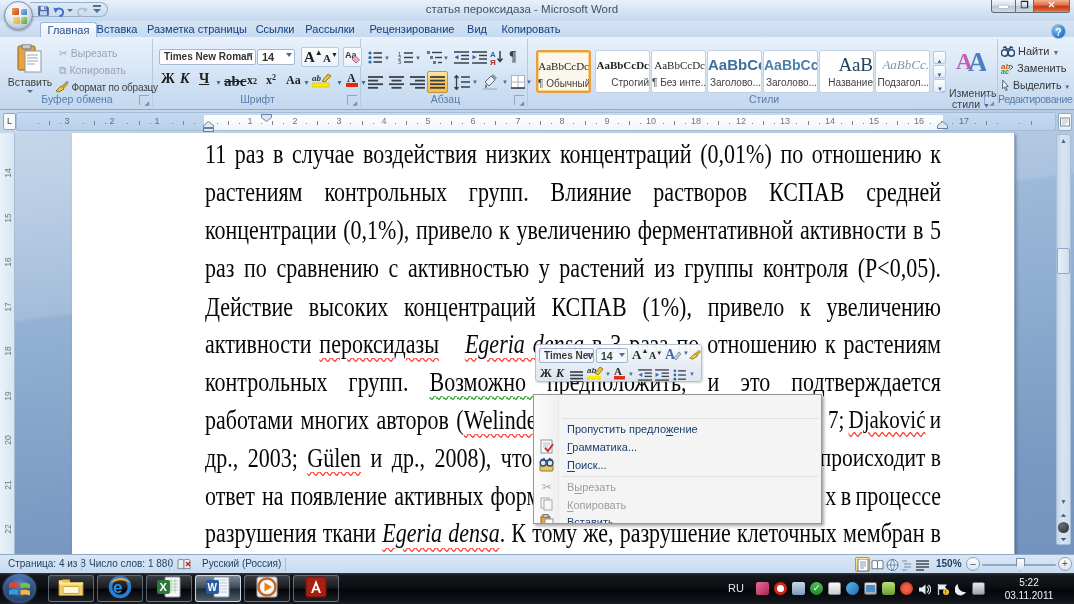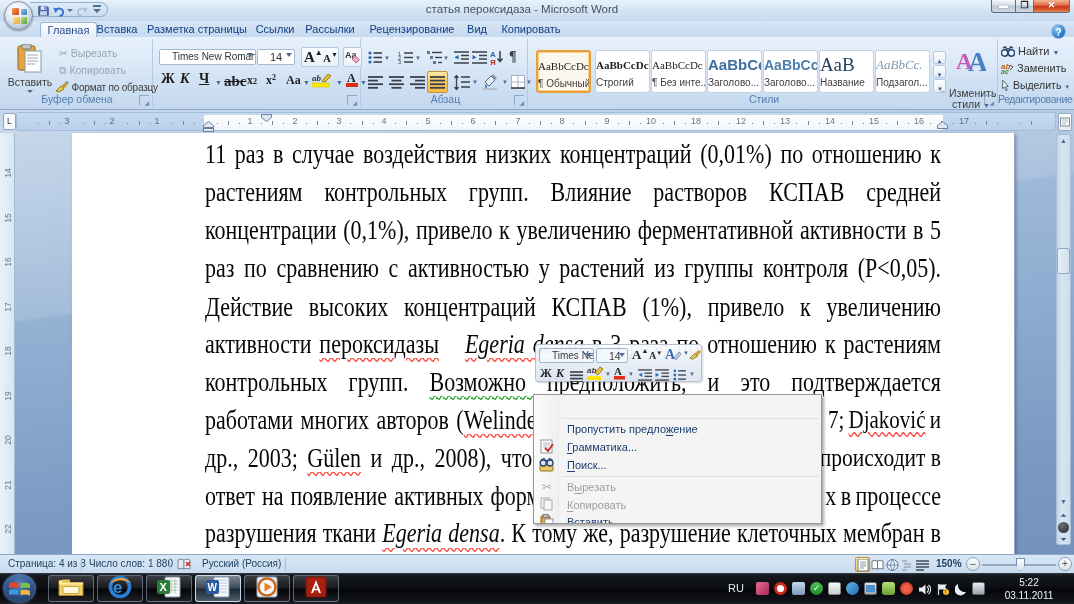--- a/index.html
+++ b/index.html
@@ -50,28 +50,28 @@
     border-bottom:1px solid #8ea8c8;}
   .group{position:absolute;top:2px;height:68px;
     border-right:1px solid #b5c9e1;}
   .grouplabel{position:absolute;bottom:1px;left:0;right:0;text-align:center;
     font-size:10.5px;color:#567db0;height:13px;line-height:13px;}
   .dlg{position:absolute;bottom:2px;right:3px;width:10px;height:10px;
     border-left:1px solid #7d9cc4;border-top:1px solid #7d9cc4;opacity:.8;}
   .dlg:after{content:"◢";position:absolute;right:0px;bottom:-1px;font-size:6px;color:#5a7ba6;}
 
   .combo{position:absolute;background:#fff;border:1px solid #a3b8d2;border-radius:2px;
-    font-size:11px;color:#333;padding-left:12px;line-height:14px;white-space:nowrap;overflow:hidden;}
+    font-size:11px;color:#333;padding-left:4px;line-height:14px;white-space:nowrap;overflow:hidden;font-weight:bold;}
   .combo .dd{position:absolute;right:2px;top:3px;width:0;height:0;
     border-left:3px solid transparent;border-right:3px solid transparent;
     border-top:4px solid #4d6b94;}
 
   
   .stybox{position:absolute;top:11px;width:55px;height:43px;background:#fff;
-    border:1px solid #c3d1e2;border-radius:3px;overflow:hidden;text-align:left;}
+    border:1px solid #c3d1e2;border-radius:3px;overflow:hidden;text-align:right;}
   .stybox.sel{border:2px solid #e9a03c;background:#fbf7ec;box-shadow:0 0 0 1px #f6d28a inset;}
   .sab{height:26px;line-height:28px;white-space:nowrap;overflow:hidden;font-family:"Liberation Serif",serif;}
   .snm{font-size:10px;color:#3e3e3e;white-space:nowrap;overflow:hidden;}
   .stscroll{position:absolute;left:402px;width:13px;height:13px;border:1px solid #b5c9e1;
     border-radius:2px;background:linear-gradient(#fcfdfe,#e4edf7);text-align:center;line-height:11px;}
 
   
   #doc{position:absolute;left:0;top:110px;width:1074px;height:444px;overflow:hidden;
     background:linear-gradient(176deg,#adc6e2 0%,#9cb8d8 30%,#8aa9cd 55%,#7897c1 85%,#7393be 100%);}
   #doc .sheen{position:absolute;left:0;top:0;width:100%;height:290px;
@@ -239,20 +239,21 @@
               <rect x="0" y="12" width="17" height="4" fill="#ffe900" stroke="#c8b400" stroke-width=".5"></rect>
             </svg></span>
         <span class="abs" style="left:176px;top:8px;font-size:7px;color:#4d6b94">▼</span>
         <span class="abs" style="left:186px;top:0;width:14px;height:17px">
           <svg width="14" height="17" viewBox="0 0 14 17">
               <text x="1" y="11" font-size="12" font-weight="bold" fill="#1e1e1e" font-family="Liberation Serif">A</text>
               <rect x="0" y="12" width="12" height="4" fill="#e02a10"></rect>
             </svg></span>
         <span class="abs" style="left:200px;top:8px;font-size:7px;color:#4d6b94">▼</span>
       </div>
+      <div class="grouplabel">Шрифт</div>
         <div class="dlg"></div>
     </div>
 
     <div class="group" style="left:364px;width:164px">
       <div class="abs" style="left:4px;top:11px;width:160px;height:18px" id="par-row1">
         <svg class="abs" style="left:0;top:1px" width="14" height="13" viewBox="0 0 14 13">
             <g fill="#2a68b0">
               <circle cx="2" cy="2" r="1.6"></circle>
               <circle cx="2" cy="6.5" r="1.6"></circle>
               <circle cx="2" cy="11" r="1.6"></circle>

